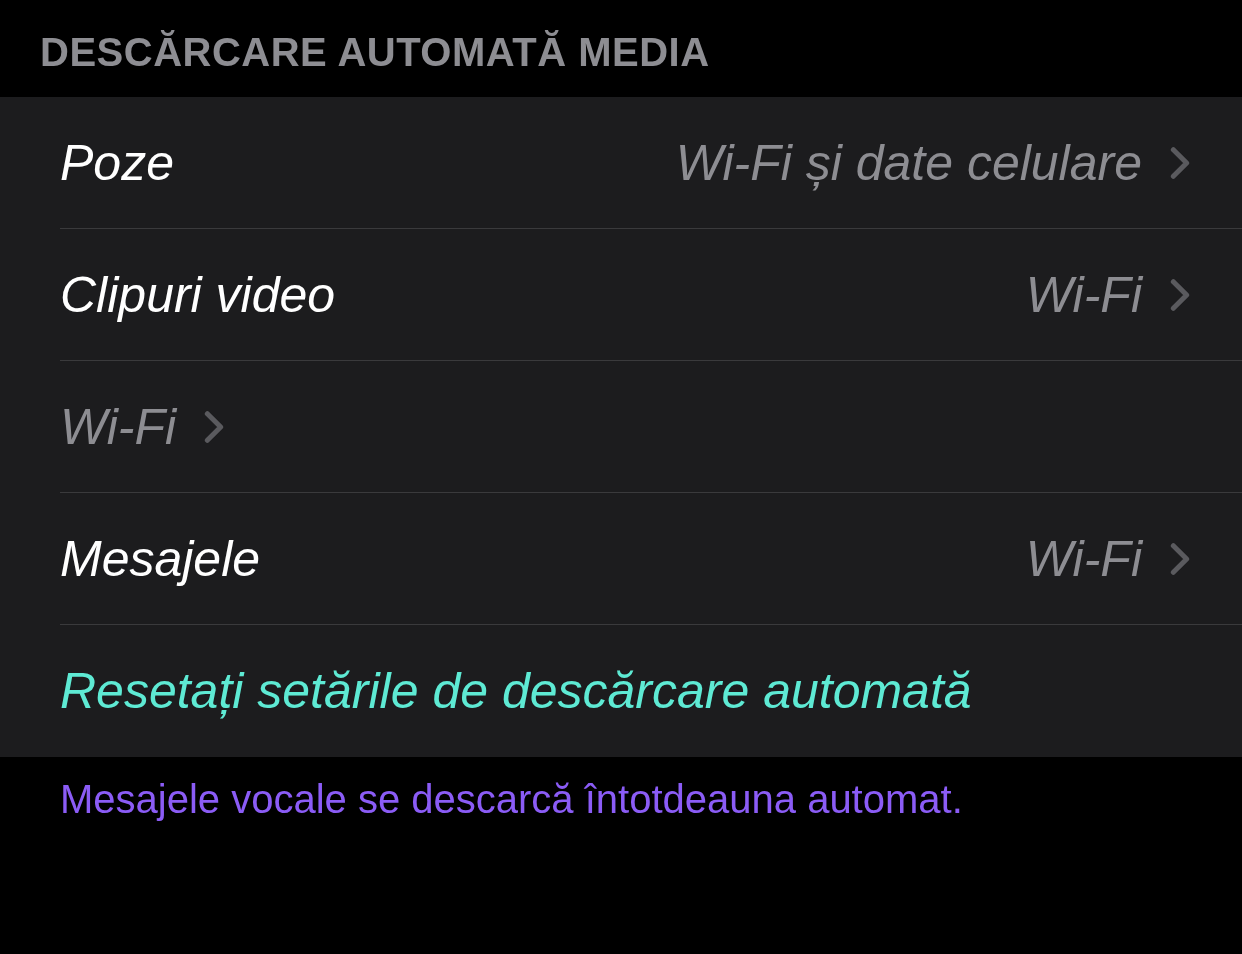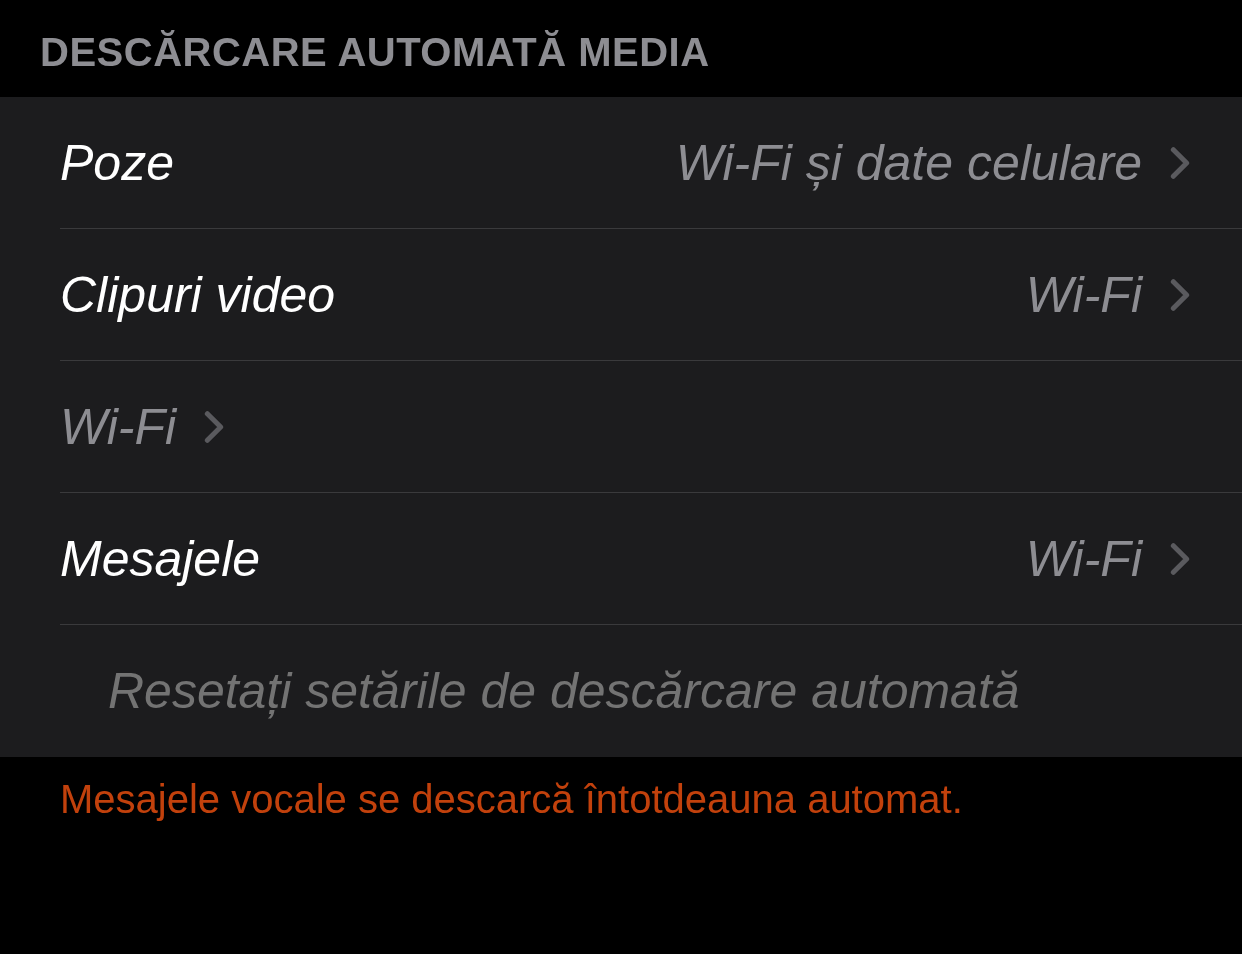--- a/index.html
+++ b/index.html
@@ -86,29 +86,28 @@
   .reset-row {
     display: flex;
     align-items: center;
     height: 132px;
     padding-left: 60px;
     padding-right: 48px;
   }
   
   .reset-label {
     font-size: 50px;
-    color: #737373;
+    color: #5eead4;
     font-weight: 400;
-    margin-left: 48px;
   }
   
   .section-footer {
     padding: 20px 60px 0 60px;
     font-size: 40px;
-    color: #c2410c;
+    color: #8b5cf6;
     font-weight: 400;
   }
 </style>
 </head>
 <body>
 
 <div class="section-header">DESCĂRCARE AUTOMATĂ MEDIA</div>
 
 <div class="settings-group">
 

